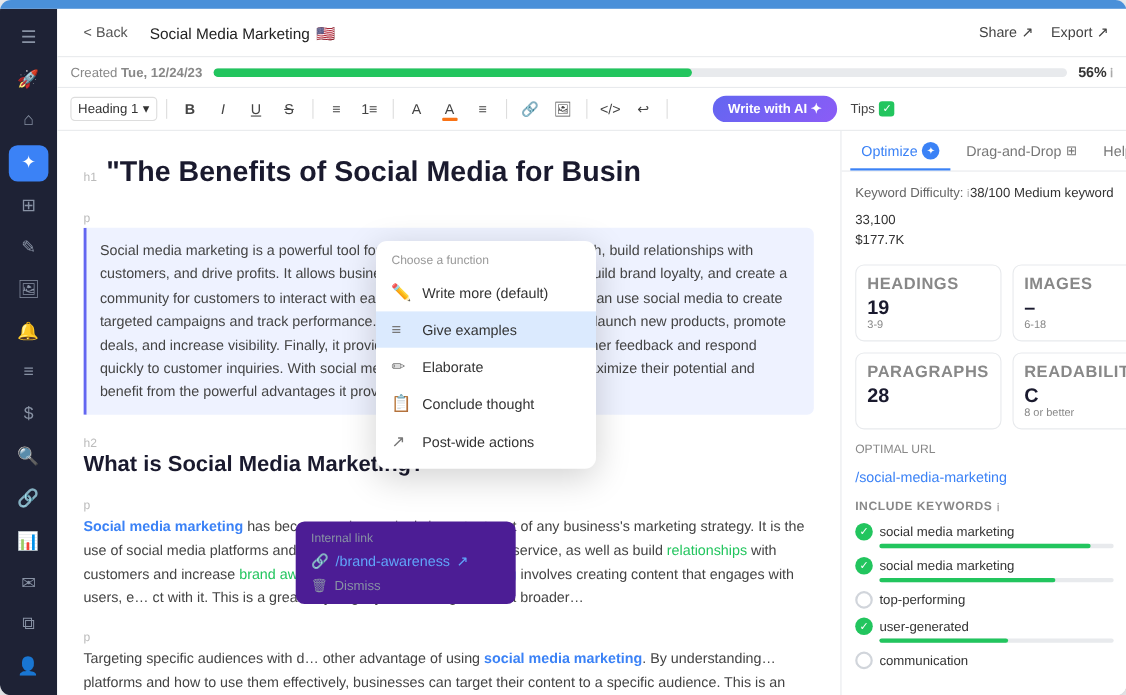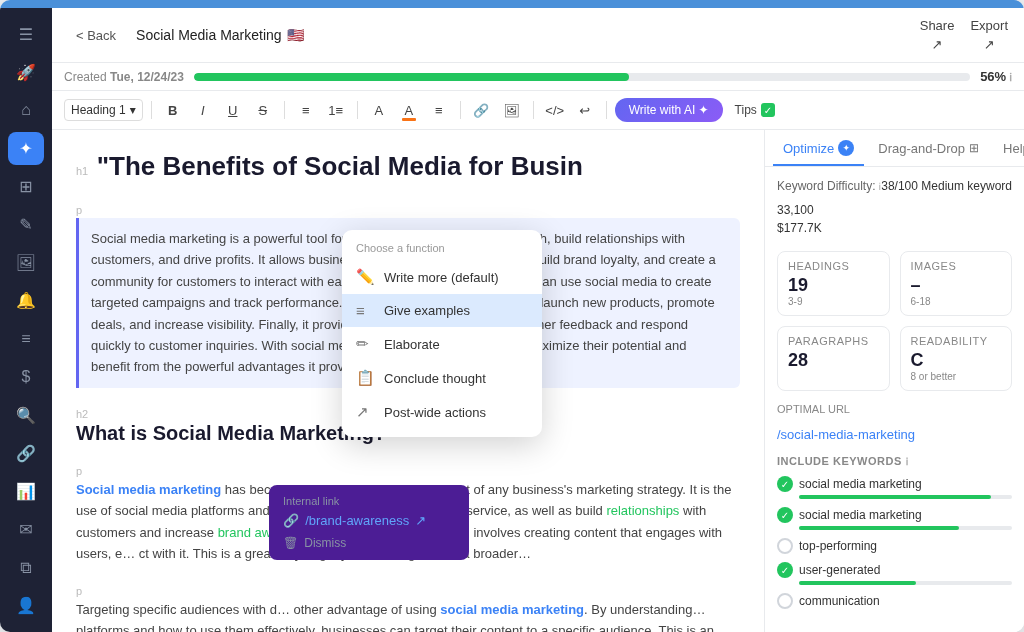--- a/index.html
+++ b/index.html
@@ -105,21 +105,20 @@
       gap: 16px;
     }
 
     .nav-btn {
       font-size: 13px;
       color: #444;
       cursor: pointer;
       display: flex;
       align-items: center;
       gap: 4px;
-      flex-direction: column;
     }
 
     
     .toolbar {
       display: flex;
       align-items: center;
       padding: 6px 12px;
       border-bottom: 1px solid #e8eaed;
       gap: 4px;
       flex-shrink: 0;
@@ -159,26 +158,27 @@
       color: #444;
     }
 
     .write-ai-btn {
       background: linear-gradient(135deg, #6366f1, #8b5cf6);
       color: #fff;
       border: none;
       border-radius: 20px;
       padding: 5px 14px;
       font-size: 12px;
-      font-weight: 400;
+      font-weight: 700;
       cursor: pointer;
       display: flex;
       align-items: center;
       gap: 5px;
       white-space: nowrap;
+      margin-left: 33px;
     }
 
     .tips-label {
       font-size: 12px;
       color: #444;
       display: flex;
       align-items: center;
       gap: 4px;
       margin-left: 8px;
     }
@@ -458,23 +458,23 @@
       margin-bottom: 12px;
     }
 
     .stat-box {
       border: 1px solid #e8eaed;
       border-radius: 8px;
       padding: 8px 10px;
     }
 
     .stat-box-label {
-      font-size: 11px;
+      font-size: 15px;
       color: #888;
-      font-weight: 400;
+      font-weight: 700;
       letter-spacing: 0.5px;
       text-transform: uppercase;
       margin-bottom: 3px;
     }
 
     .stat-box-value {
       font-size: 18px;
       font-weight: 700;
       color: #1a1a2e;
     }

